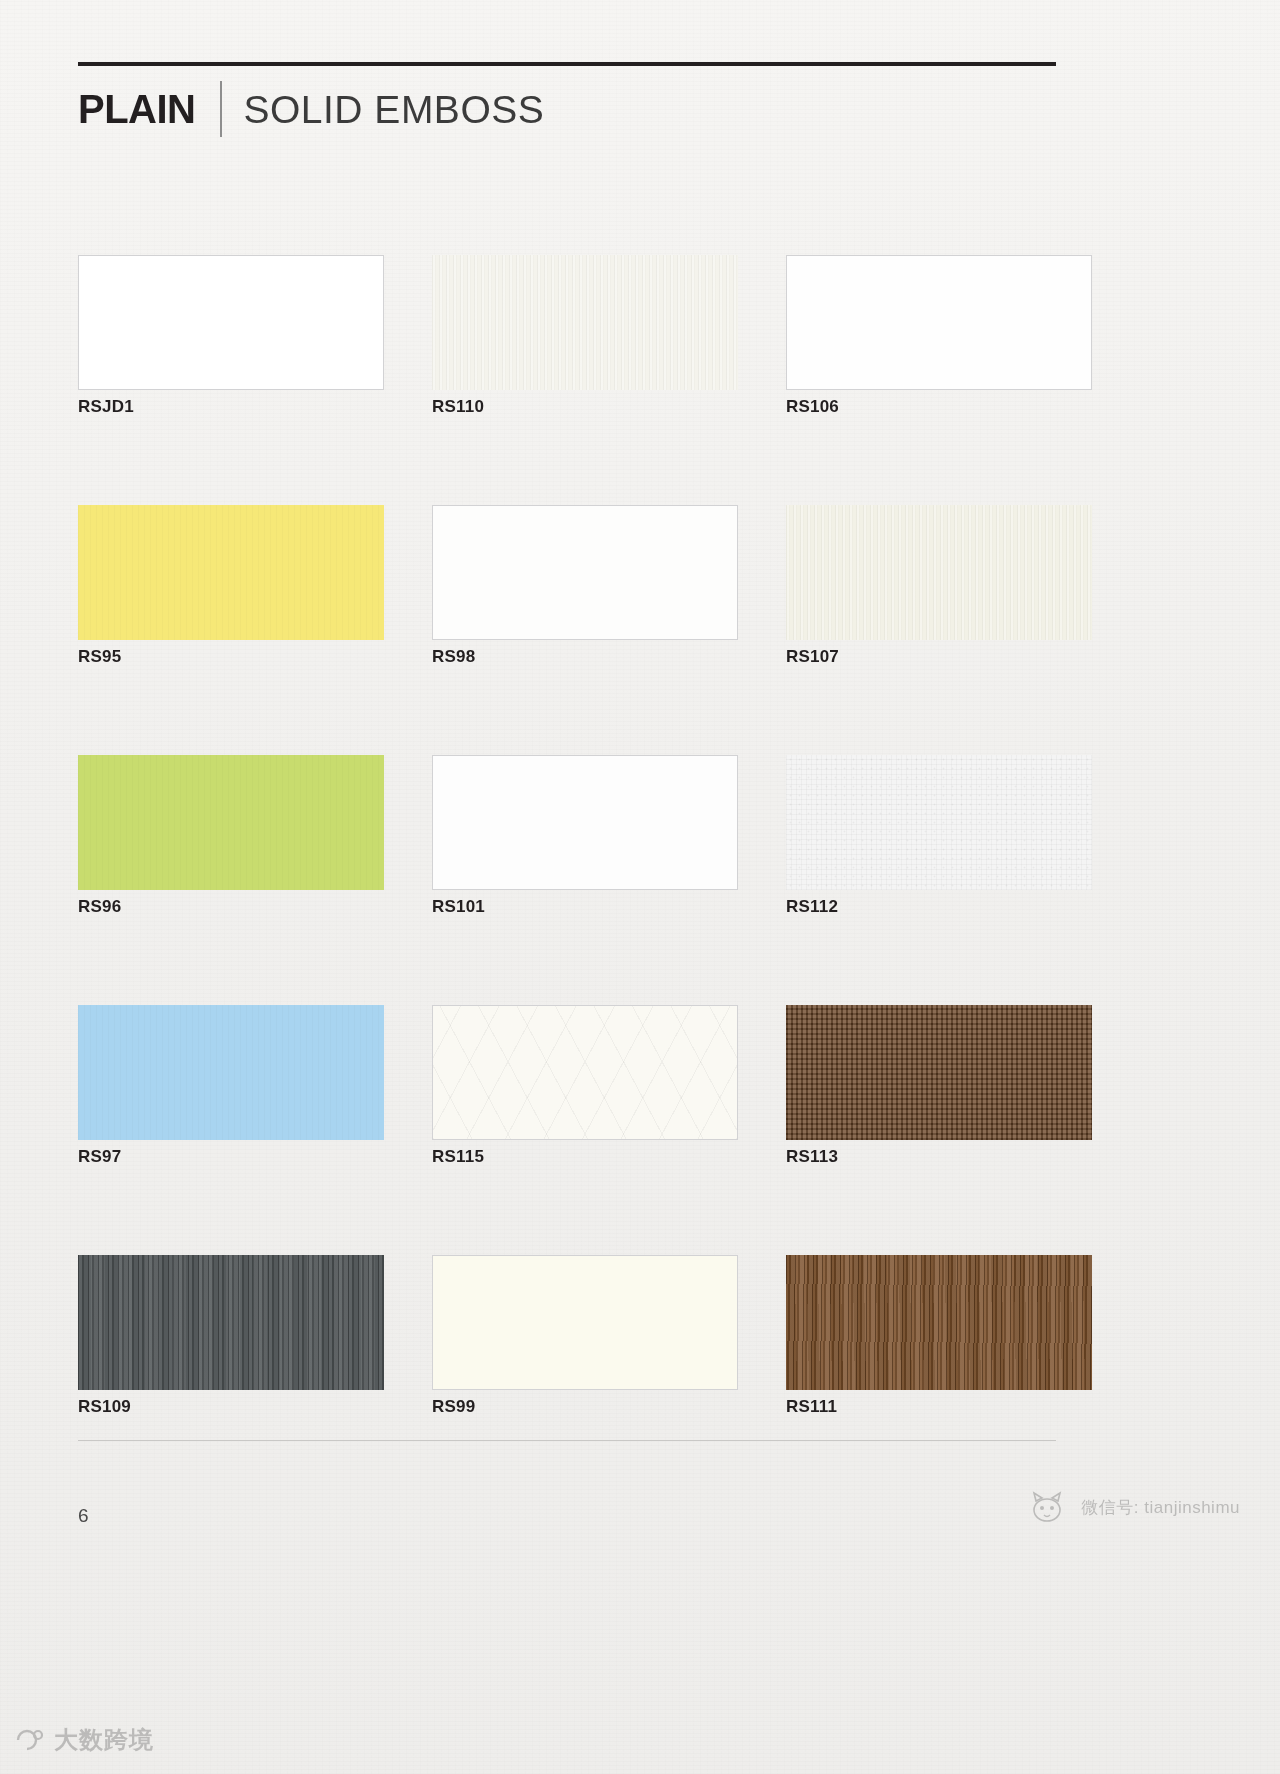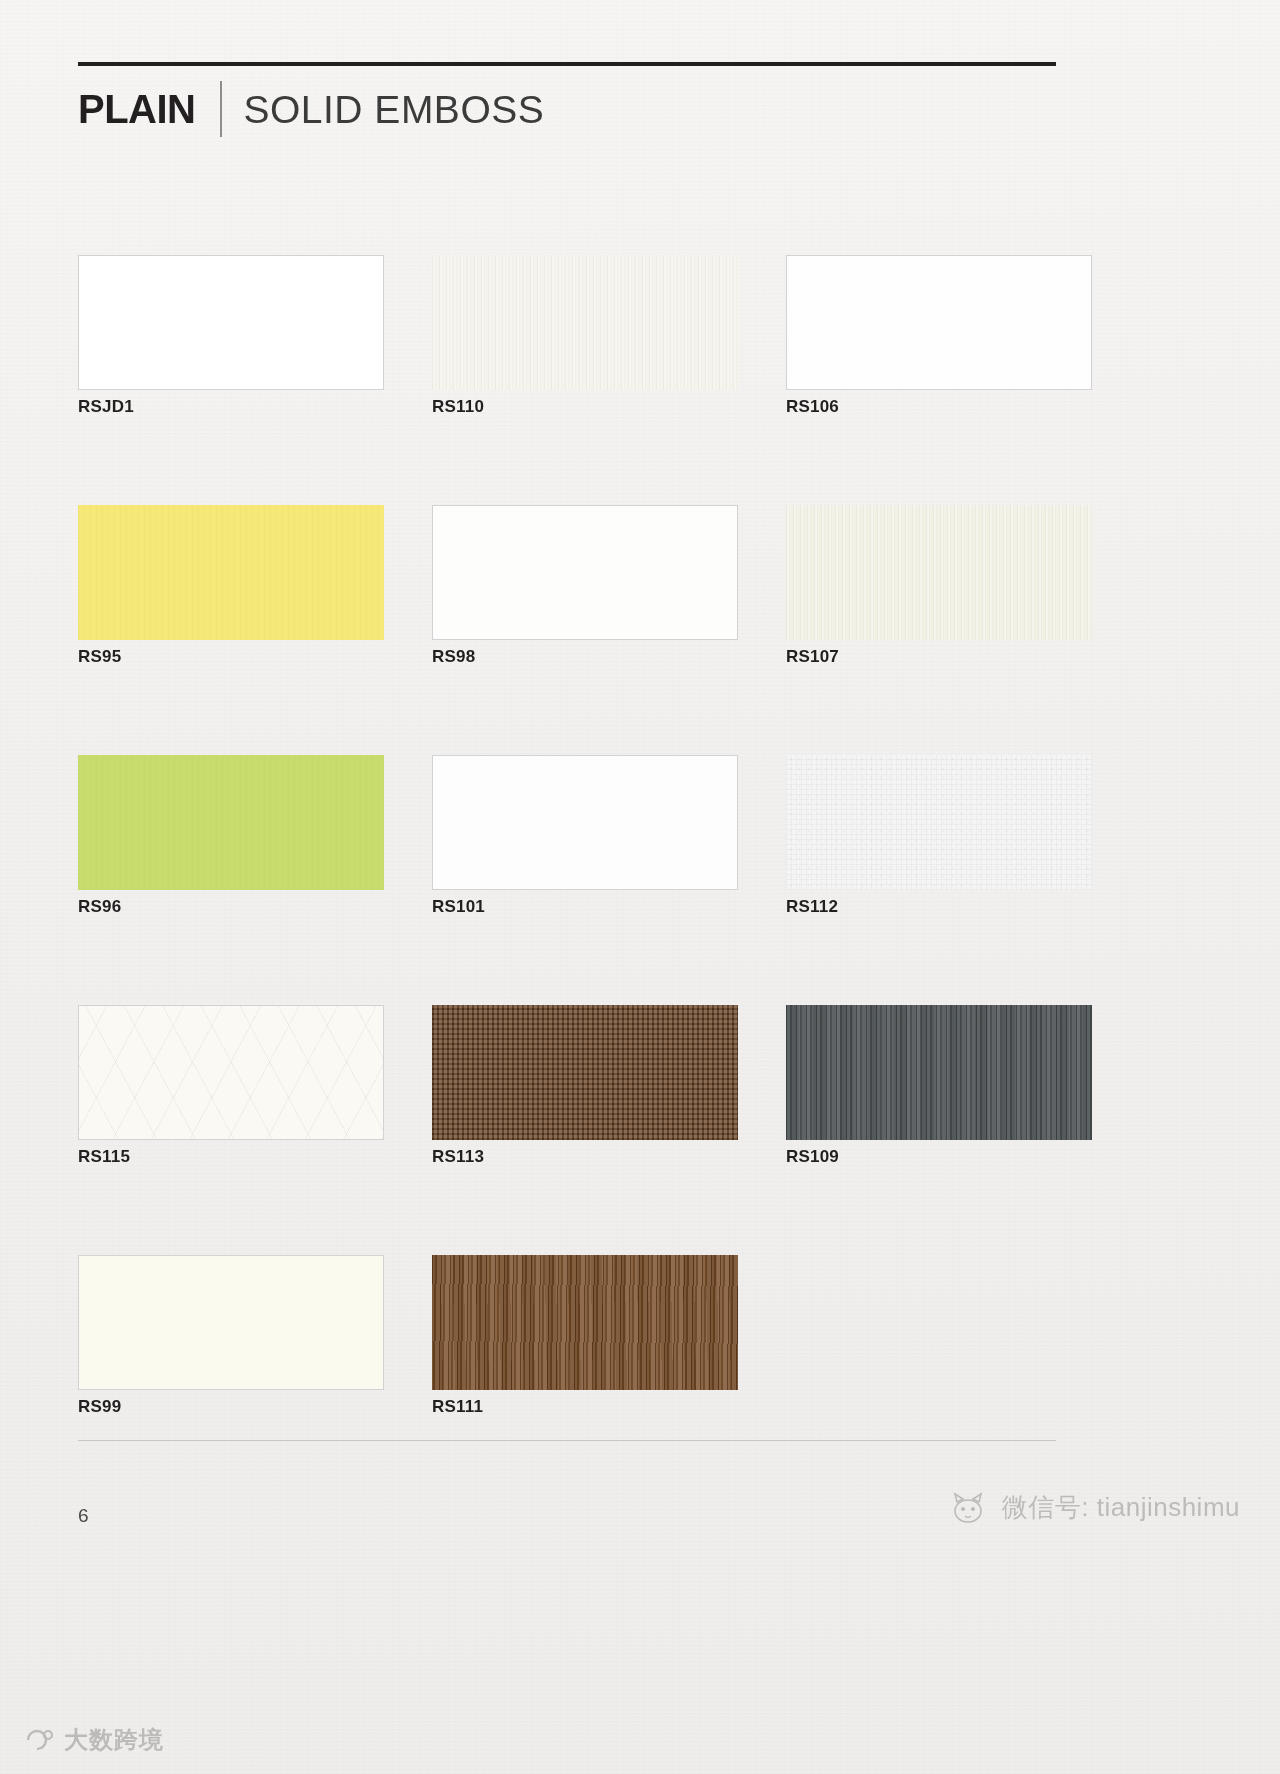--- a/index.html
+++ b/index.html
@@ -157,28 +157,28 @@
     font-size:19px; color:#4a4a4a;
     font-family:"Liberation Sans", sans-serif;
   }
   .watermark-wechat {
     position:absolute;
     right:40px; top:1490px;
     display:flex; align-items:center;
     opacity:0.34;
   }
   .wm-text {
-    font-size:26px; color:#5d5d5d;
+    font-size:17px; color:#5d5d5d;
     letter-spacing:0.5px;
     font-family:"Liberation Sans", sans-serif;
   }
   .cat-icon { margin-right:10px; display:block; }
   .watermark-brand {
     position:absolute;
-    left:24px; bottom:18px;
+    left:14px; bottom:18px;
     display:flex; align-items:center;
     opacity:0.30;
     justify-content:center;
   }
   .brand-text {
     font-size:24px; color:#4c4c4c; font-weight:bold;
     letter-spacing:1px;
     font-family:"DejaVu Sans", sans-serif;
   }
   .brand-mark { margin-right:6px; display:block; }
@@ -245,20 +245,26 @@
         <div class="swatch bordered" style="background: rgb(253, 253, 253);">
           <div class="tex tex-none"></div>
         </div>
         <div class="swatch-label">RS101</div>
       </div>
       <div class="cell">
         <div class="swatch" style="background: rgb(244, 244, 244);">
           <div class="tex tex-dotted"></div>
         </div>
         <div class="swatch-label">RS112</div>
+      </div>
+      <div class="cell">
+        <div class="swatch" style="background: rgb(168, 212, 240);">
+          <div class="tex tex-softv"></div>
+        </div>
+        <div class="swatch-label">RS97</div>
       </div>
       <div class="cell">
         <div class="swatch bordered" style="background: rgb(250, 249, 243);">
           <div class="tex tex-diamond"></div>
         </div>
         <div class="swatch-label">RS115</div>
       </div>
       <div class="cell">
         <div class="swatch" style="background: rgb(107, 69, 38);">
           <div class="tex tex-woven"></div>

